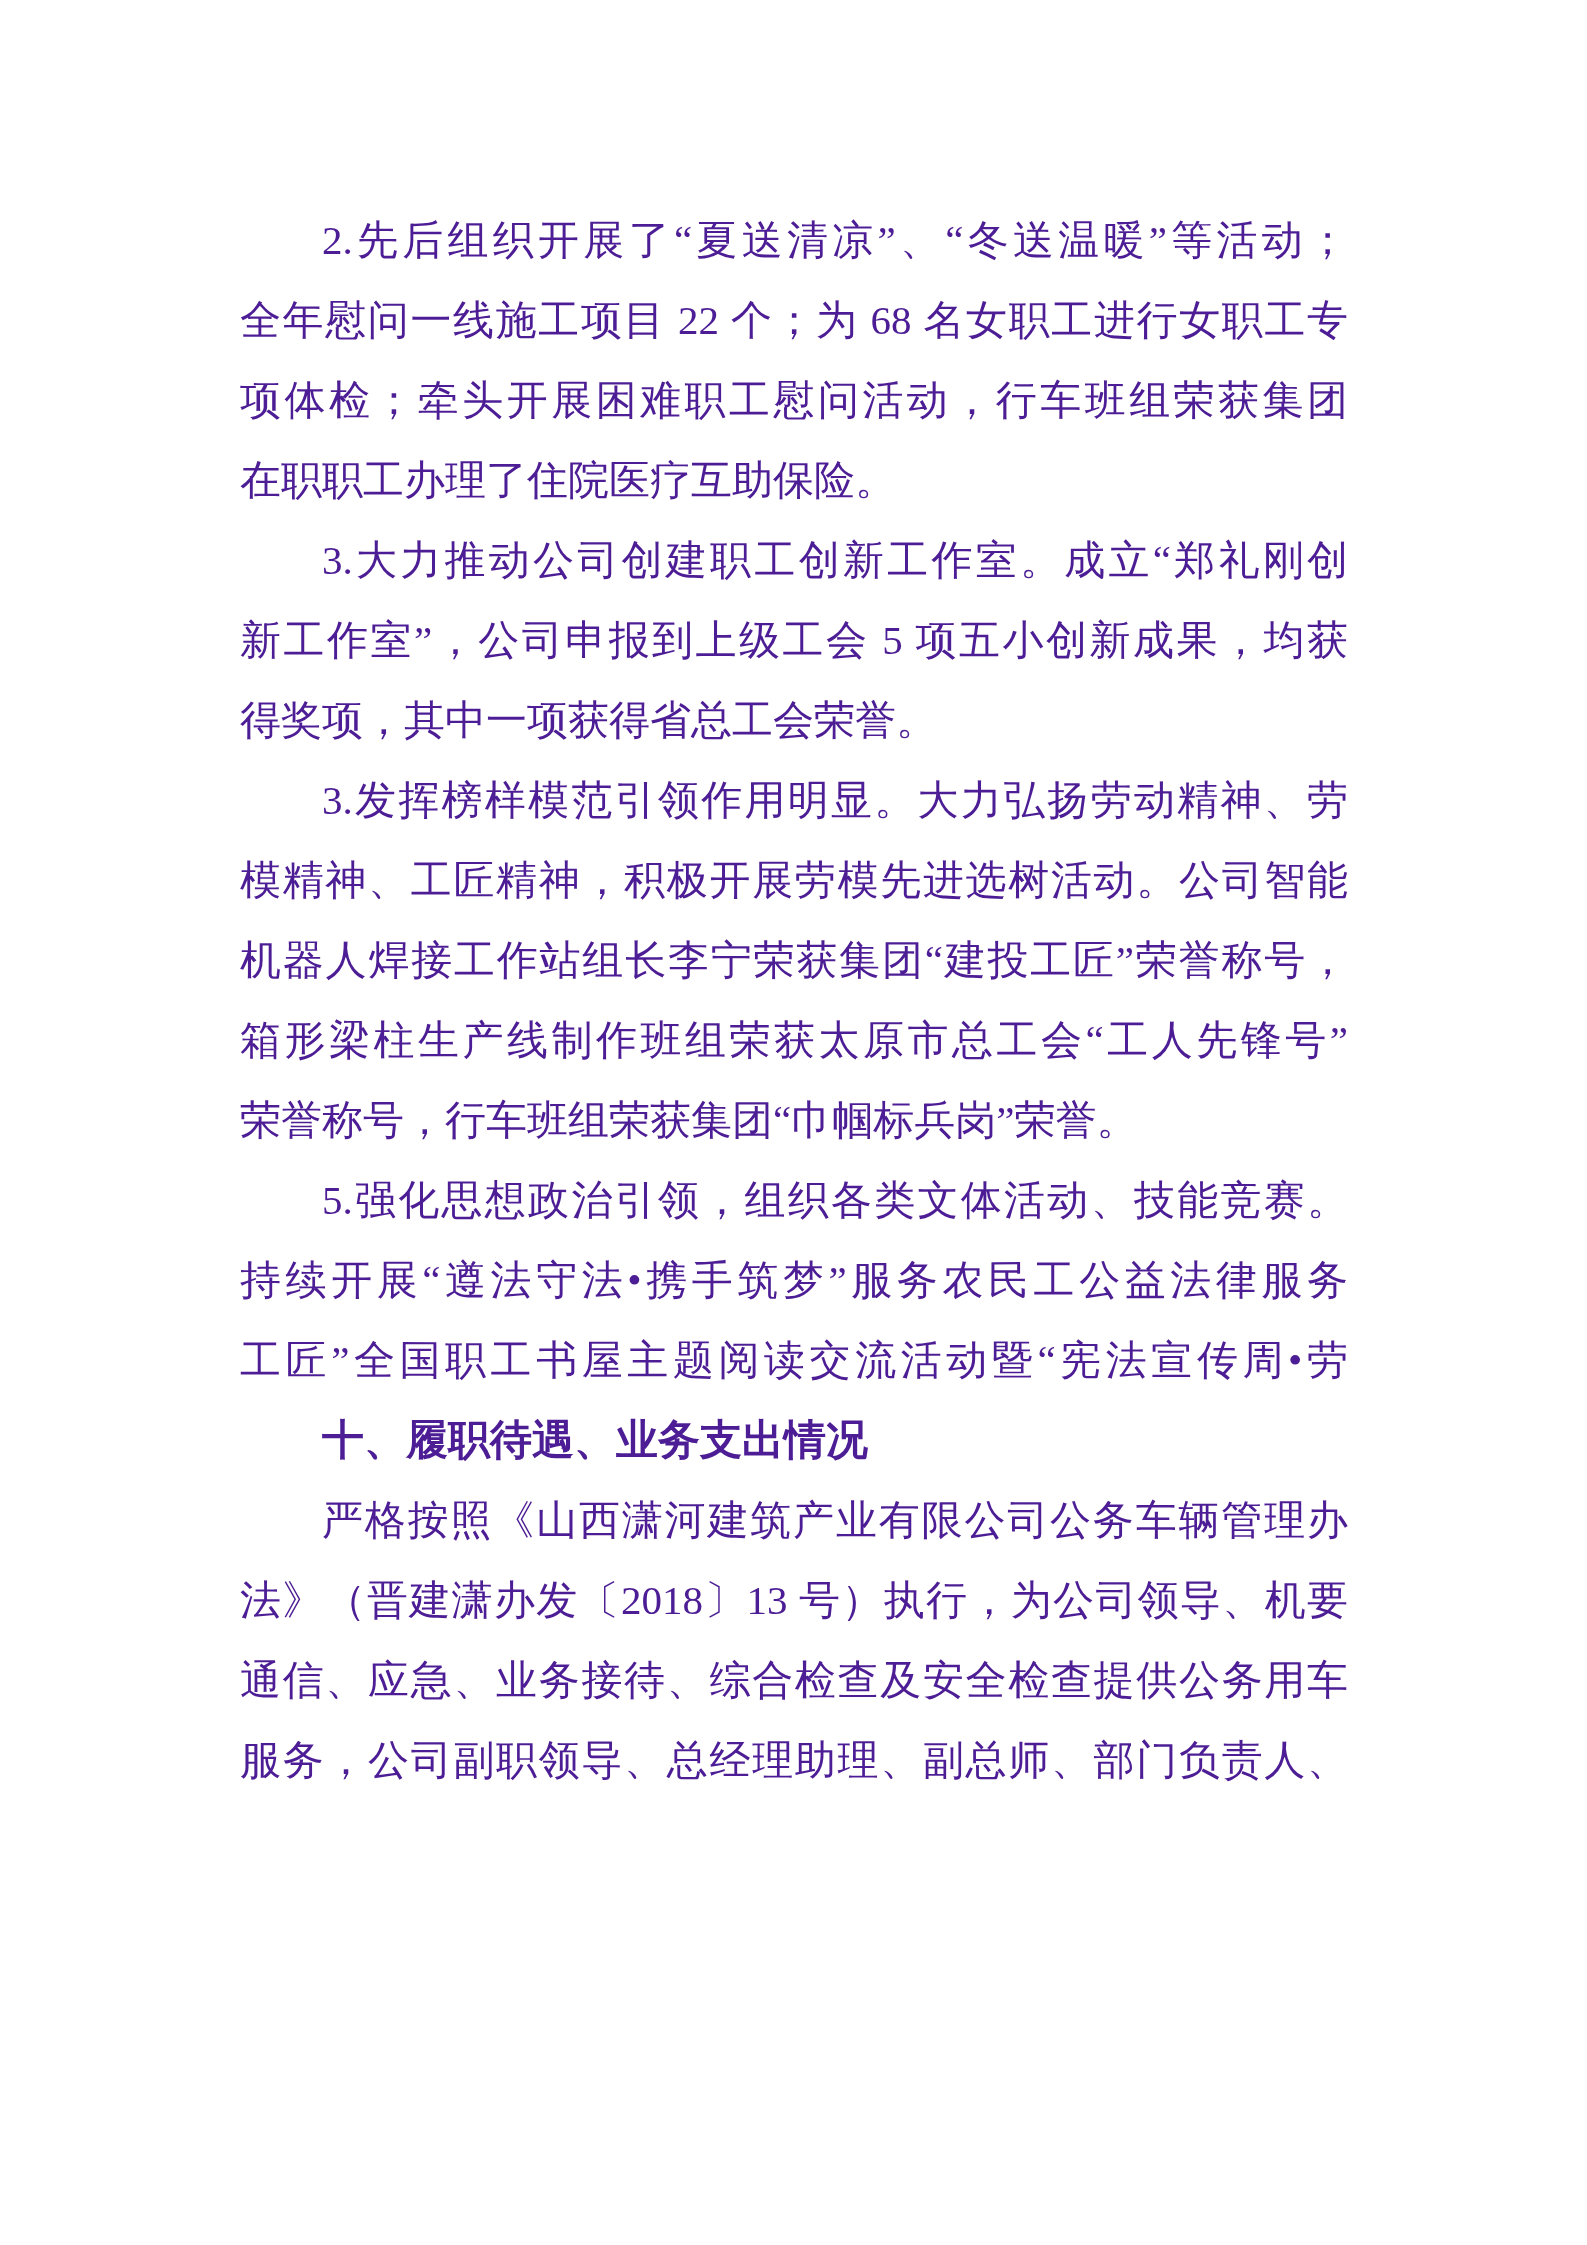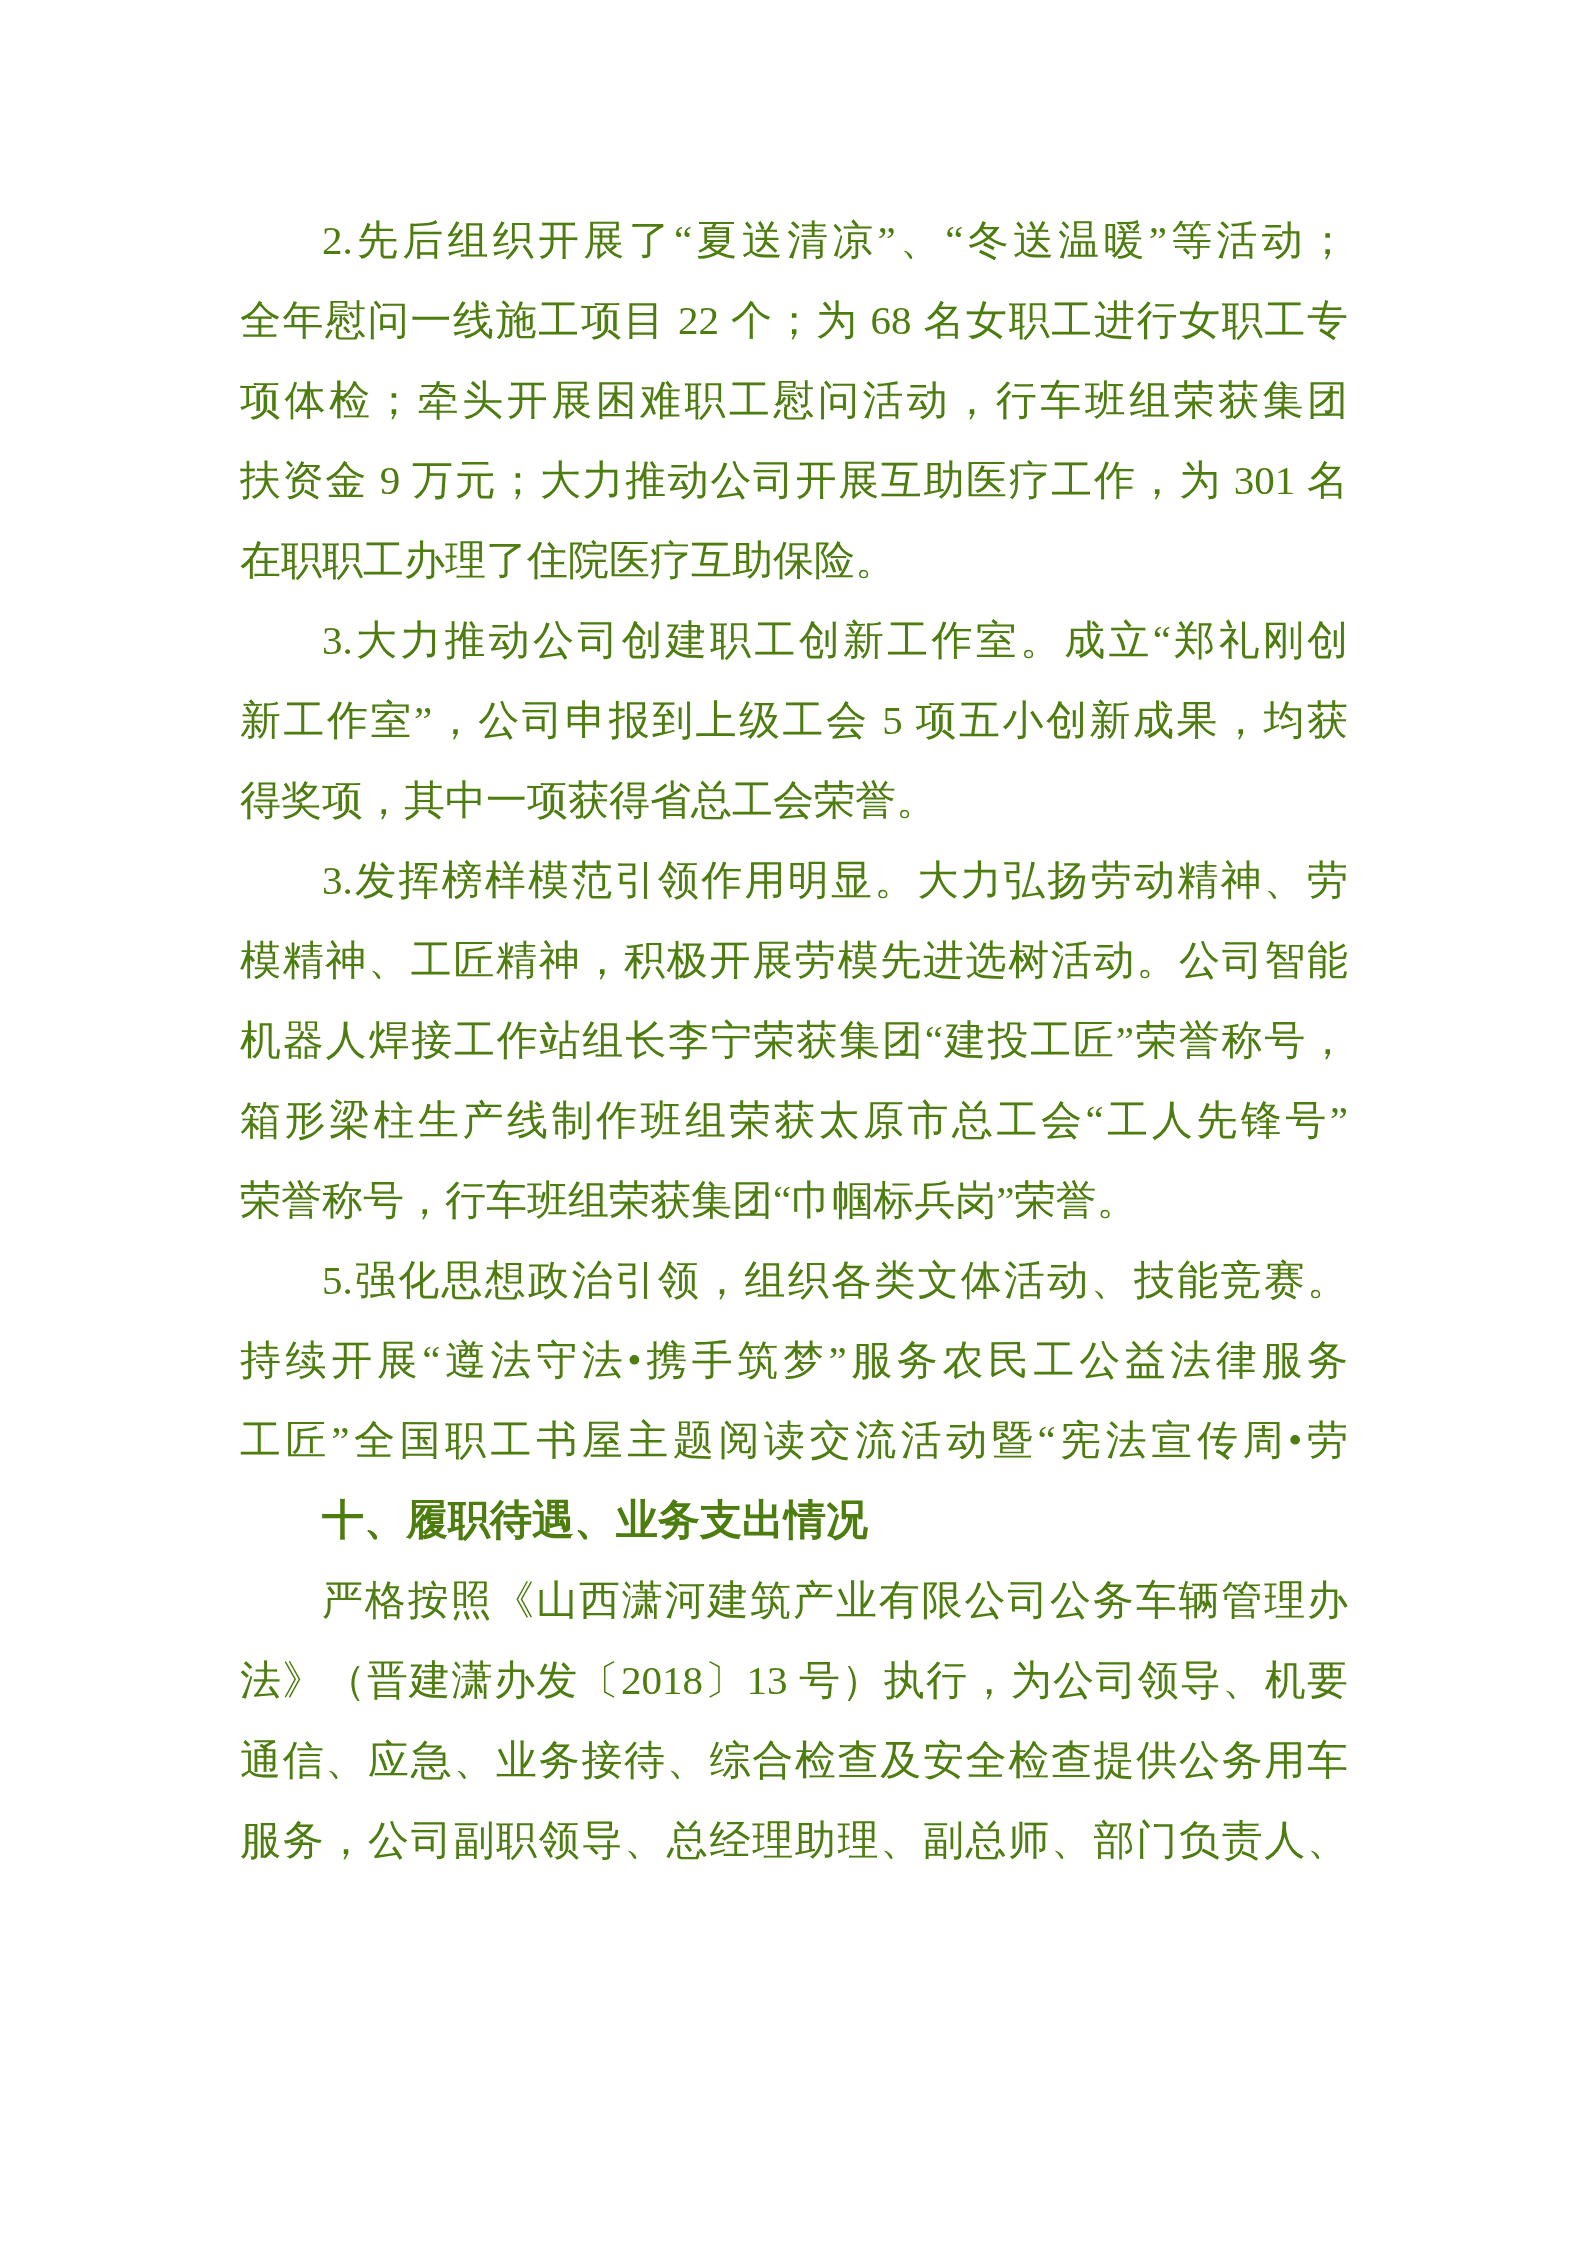--- a/index.html
+++ b/index.html
@@ -18,21 +18,21 @@
   .textblock {
     position: absolute;
     left: 240px;
     top: 200px;
     width: 1108px;
   }
   .line {
     height: 80px;
     line-height: 80px;
     font-size: 41px;
-    color: #4d7c0f;
+    color: #4c1d95;
     font-family: "Liberation Serif", "DejaVu Serif", serif;
     text-align: left;
     letter-spacing: 0;
   }
   .line.fill {
     text-align: justify;
     text-align-last: justify;
   }
   .line.indent {
     padding-left: 82px;
@@ -44,21 +44,20 @@
   }
 </style>
 </head>
 <body>
 
 <div class="page">
   <div class="textblock">
       <div class="line indent fill">2.先后组织开展了“夏送清凉”、“冬送温暖”等活动；</div>
       <div class="line fill">全年慰问一线施工项目 22 个；为 68 名女职工进行女职工专</div>
       <div class="line fill">项体检；牵头开展困难职工慰问活动，行车班组荣获集团</div>
-      <div class="line fill">扶资金 9 万元；大力推动公司开展互助医疗工作，为 301 名</div>
       <div class="line">在职职工办理了住院医疗互助保险。</div>
       <div class="line indent fill">3.大力推动公司创建职工创新工作室。成立“郑礼刚创</div>
       <div class="line fill">新工作室”，公司申报到上级工会 5 项五小创新成果，均获</div>
       <div class="line">得奖项，其中一项获得省总工会荣誉。</div>
       <div class="line indent fill">3.发挥榜样模范引领作用明显。大力弘扬劳动精神、劳</div>
       <div class="line fill">模精神、工匠精神，积极开展劳模先进选树活动。公司智能</div>
       <div class="line fill">机器人焊接工作站组长李宁荣获集团“建投工匠”荣誉称号，</div>
       <div class="line fill">箱形梁柱生产线制作班组荣获太原市总工会“工人先锋号”</div>
       <div class="line">荣誉称号，行车班组荣获集团“巾帼标兵岗”荣誉。</div>
       <div class="line indent fill">5.强化思想政治引领，组织各类文体活动、技能竞赛。</div>

